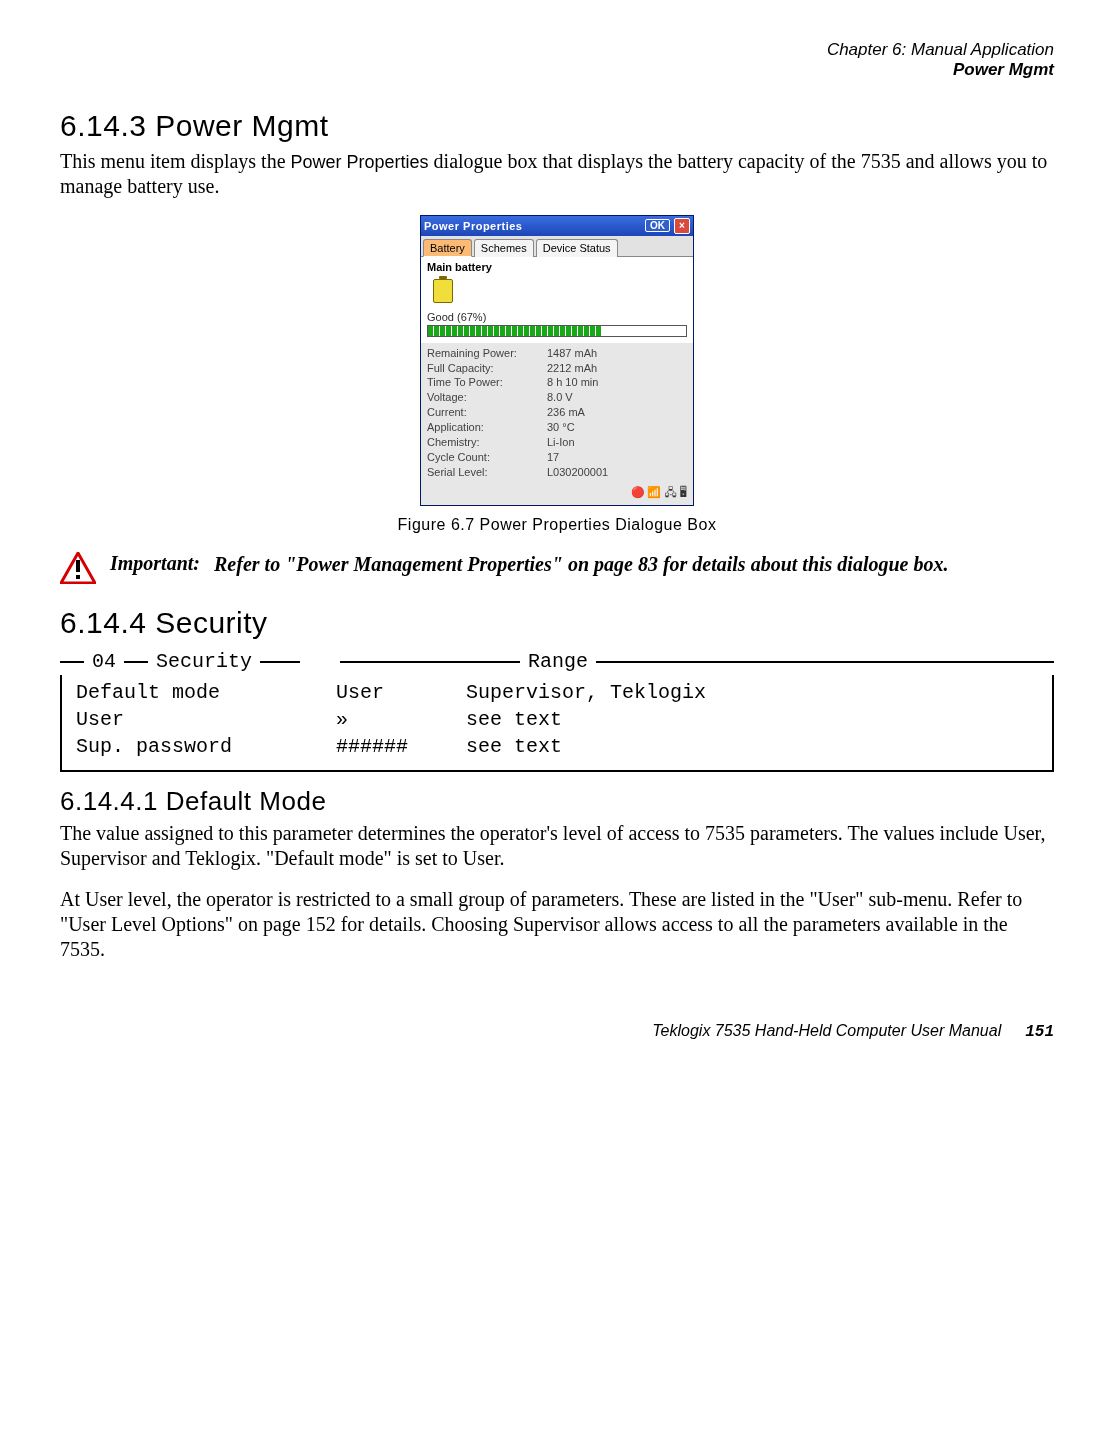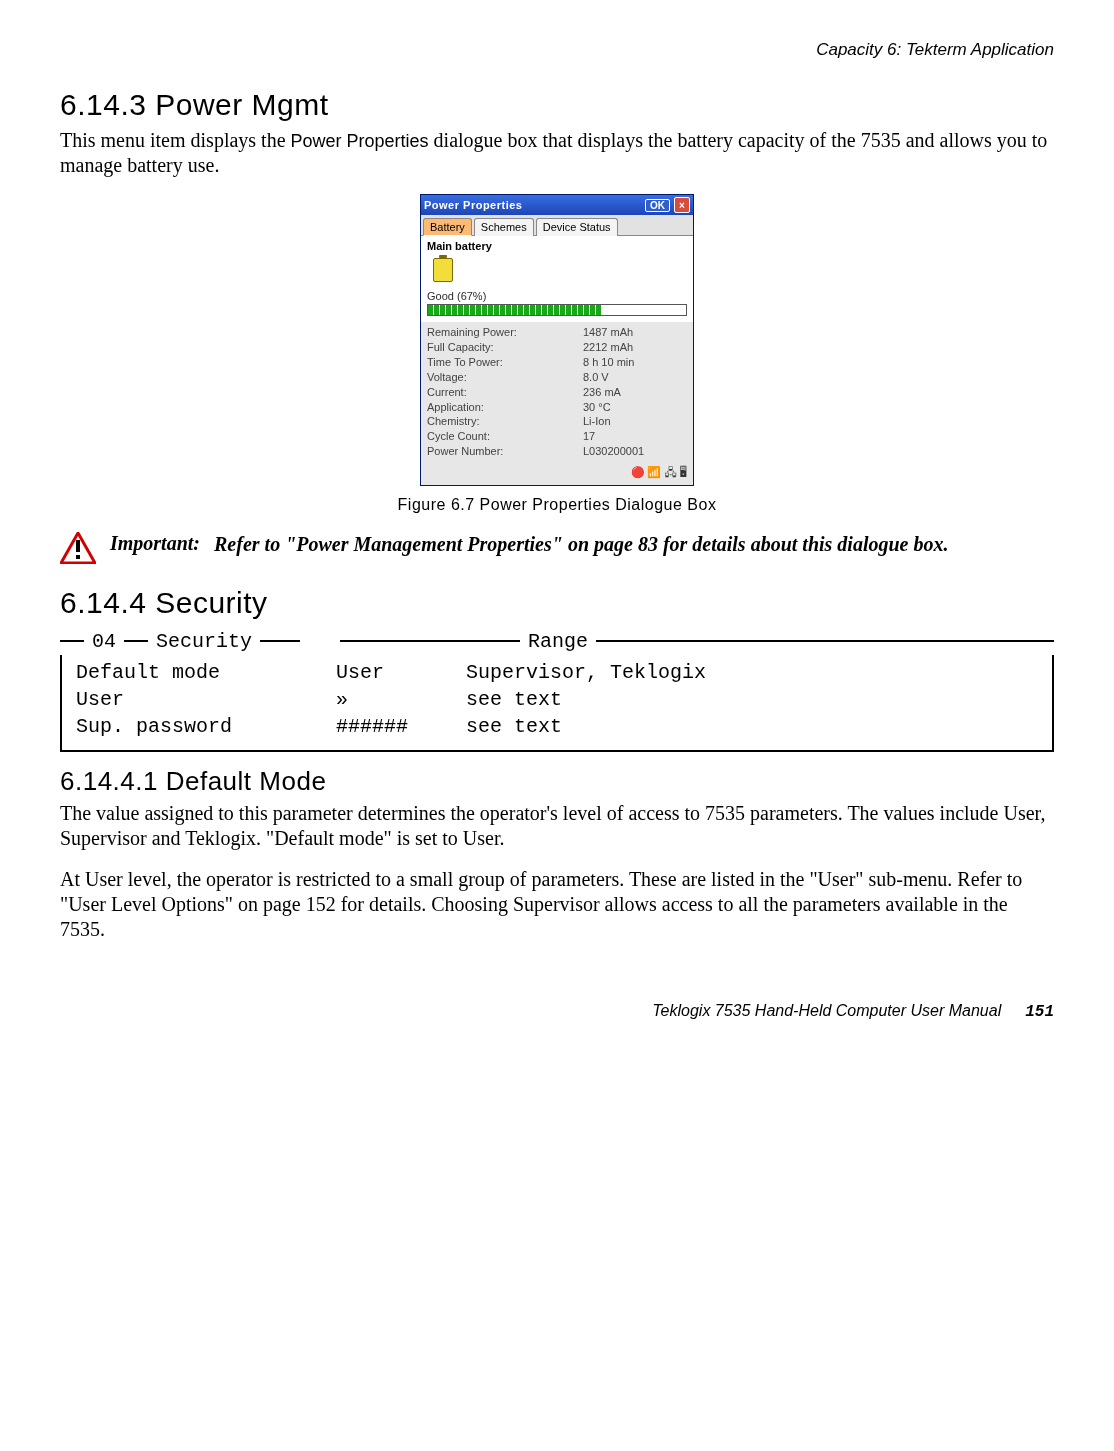--- a/index.html
+++ b/index.html
@@ -141,21 +141,21 @@
     height:10px; background:#fff; border:1px solid #555; margin:2px 0 4px 0;
     display:flex;
   }
   .pp-bar-fill {
     height:100%; background: repeating-linear-gradient(90deg,#18a818,#18a818 5px,#fff 5px,#fff 6px);
   }
   .pp-stats {
     background:#e7e7e7; color:#424242; font-size:11px; padding:3px 6px;
     line-height:1.35;
   }
-  .pp-stats-row { display:flex;gap:36px; }
+  .pp-stats-row { display:flex; }
   .pp-stats-row .k { width:120px; }
   .pp-tray { text-align:right; font-size:11px; padding:2px 6px; background:#e7e7e7; color:#333;}
 
   
   .sec-box {
     margin: 8px 0 9px 0;
     font-family: "Courier New", Courier, monospace;
     font-size: 20px;
     line-height: 1.35;
   }
@@ -170,21 +170,22 @@
   }
   .sec-row { display:flex; }
   .sec-row .c1 { width: 260px; }
   .sec-row .c2 { width: 130px; }
   .sec-row .c3 { flex:1; }
 </style>
 </head>
 <body>
 
 <div class="header">
-  <div class="chap">Capacity 6: Tekterm Application</div>
+  <div class="chap">Chapter 6: Manual Application</div>
+  <div class="sec">Power Mgmt</div>
 </div>
 
 <h2 class="section-number">6.14.3  Power Mgmt</h2>
 <p class="body">
   <span>This menu item displays the </span><span class="inline-ui">Power Properties</span><span> dialogue box that displays the battery capacity of the 7535 and allows you to manage battery use.</span>
 </p>
 
 <div class="pp-window">
   <div class="pp-titlebar">
     <span class="t">Power Properties</span>
@@ -231,21 +232,21 @@
       </div>
       <div class="pp-stats-row">
         <span class="k">Chemistry:</span>
         <span>Li-Ion</span>
       </div>
       <div class="pp-stats-row">
         <span class="k">Cycle Count:</span>
         <span>17</span>
       </div>
       <div class="pp-stats-row">
-        <span class="k">Power Number:</span>
+        <span class="k">Serial Level:</span>
         <span>L030200001</span>
       </div>
     </div>
   <div class="pp-tray">🔴 📶 🖧 🖥</div>
 </div>
 
 <div class="fig-caption">Figure 6.7 Power Properties Dialogue Box</div>
 
 <div class="important-row">
   <span class="icon">

